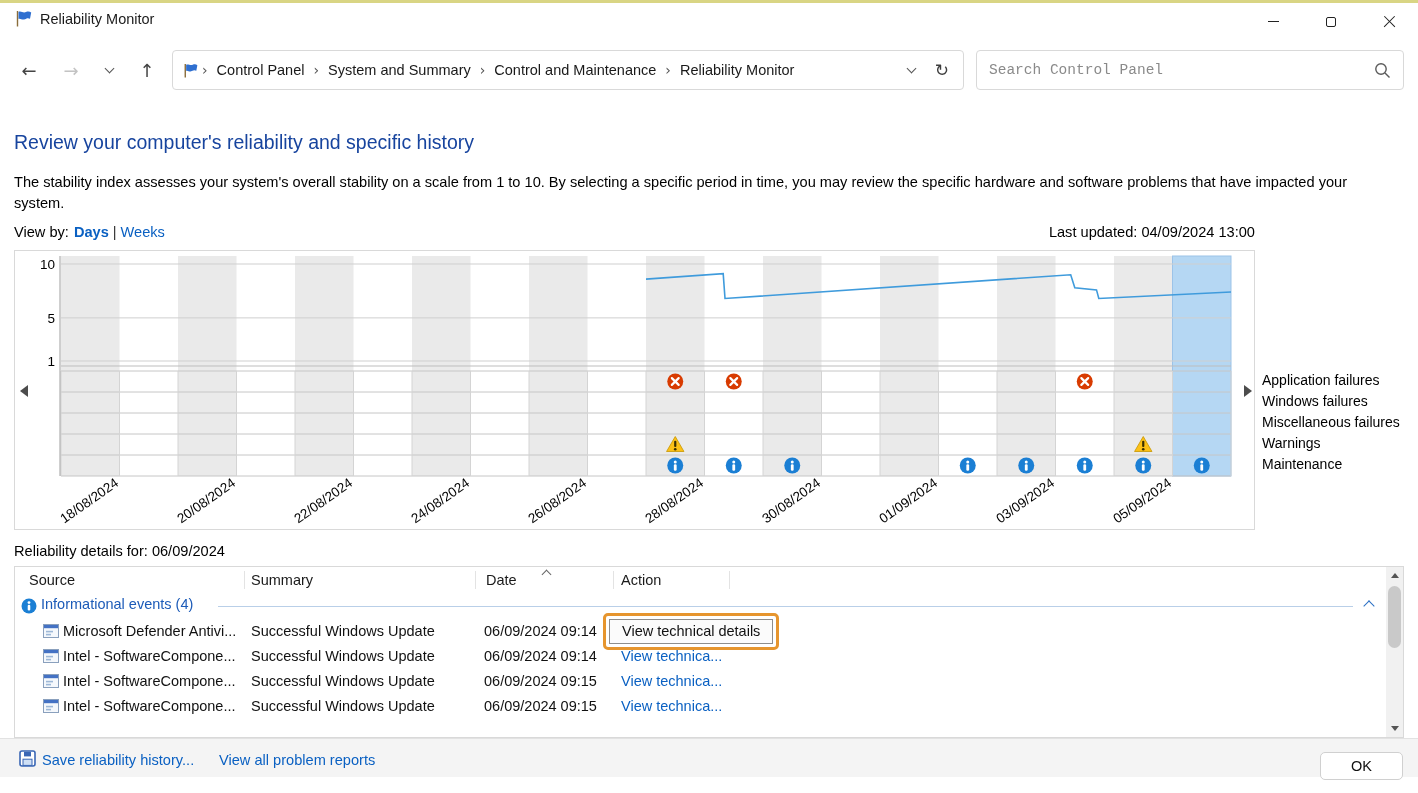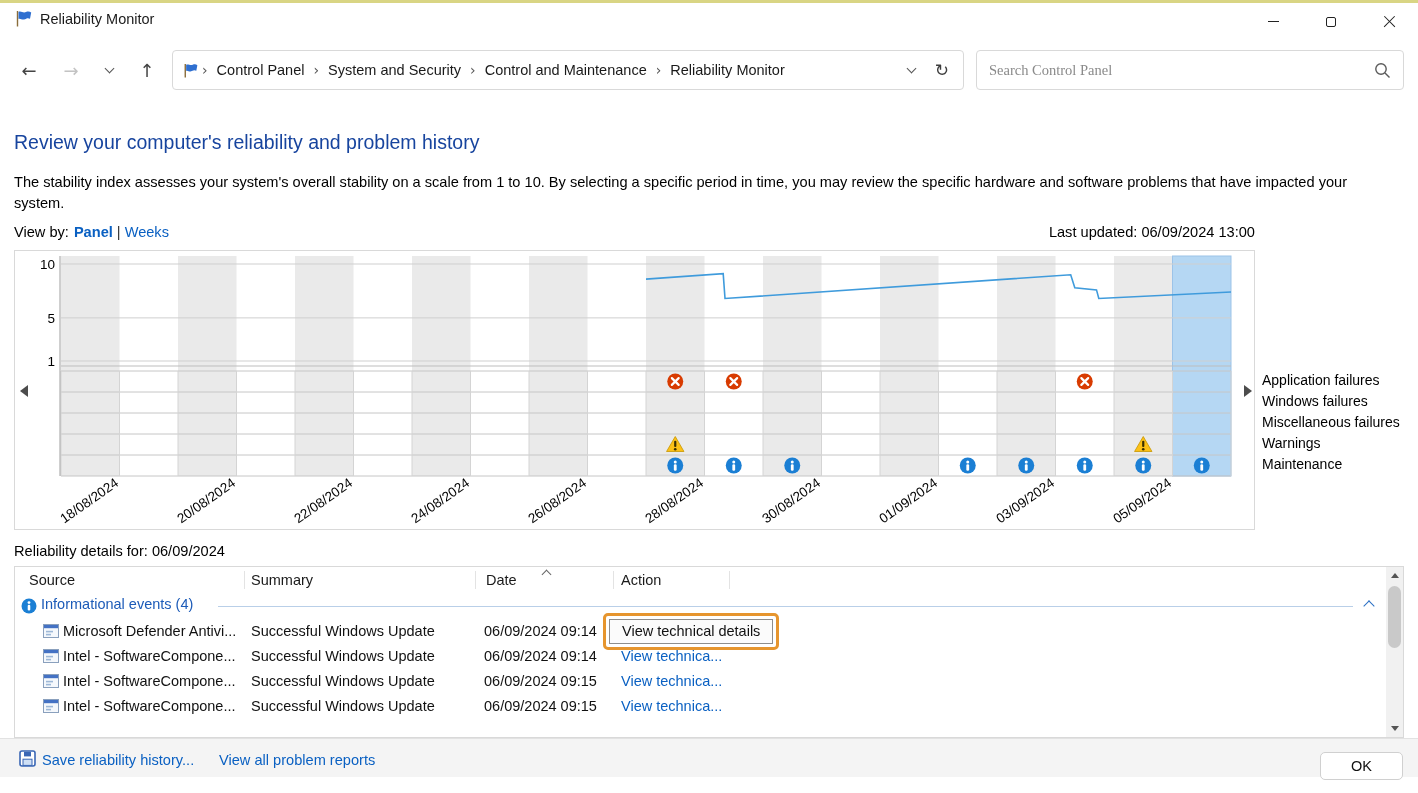--- a/index.html
+++ b/index.html
@@ -25,21 +25,21 @@
 .navbtn{position:absolute;top:54px;width:34px;height:32px;display:flex;align-items:center;justify-content:center;font-size:18px;color:#444;cursor:pointer;font-family:"DejaVu Sans",sans-serif}
 .navbtn.disabled{color:#c3c3c3}
 .chev-down{width:7px;height:7px;border-right:1.6px solid #555;border-bottom:1.6px solid #555;transform:rotate(45deg);margin-top:-4px}
 .addressbar{position:absolute;left:172px;top:50px;width:792px;height:40px;border:1px solid #d9d9d9;border-radius:4px;display:flex;align-items:center;padding:0 10px;background:#fff}
 .crumb{padding:0 6px;font-size:14.5px;color:#191919;cursor:pointer;white-space:nowrap}
 .crumb-sep{color:#555;font-size:14px;padding:0 3px;font-family:"DejaVu Sans",sans-serif}
 .addr-spacer{flex:1}
 .addr-chev{margin:0 20px 0 6px;display:flex;align-items:center;cursor:pointer}
 .refresh-btn{font-size:17px;color:#3c3c3c;margin-right:4px;cursor:pointer;font-family:"DejaVu Sans",sans-serif}
 .searchbox{position:absolute;left:976px;top:50px;width:428px;height:40px;border:1px solid #d9d9d9;border-radius:4px;display:flex;align-items:center;padding:0 12px;background:#fff}
-.searchbox input{flex:1;border:none;outline:none;font-size:14.5px;color:#333;font-family:Liberation Serif, serif;background:transparent}
+.searchbox input{flex:1;border:none;outline:none;font-size:14.5px;color:#333;font-family:Liberation Mono, monospace;background:transparent}
 .searchbox input::placeholder{color:#8a8a8a}
 .search-glyph{margin-left:8px;display:flex;cursor:pointer}
 
 
 .page-heading{position:absolute;left:14px;top:131px;font-size:19.5px;font-weight:400;color:#17449e}
 .page-intro{position:absolute;left:14px;top:172px;width:1374px;font-size:14.6px;line-height:1.44;color:#000}
 .viewby{position:absolute;left:14px;top:224px;font-size:14.6px;color:#000}
 .viewby .days{color:#0a60c2;font-weight:700;margin-left:5px;cursor:pointer}
 .viewby .vsep{color:#333;margin:0 4px}
 .viewby .weeks{color:#0a60c2;cursor:pointer}
@@ -134,21 +134,21 @@
     <span style="display:flex">
       <svg width="16" height="15" viewBox="0 0 18 17">
           <path d="M2.5 1 L2.5 16.5" stroke="#8a6d3b" stroke-width="1.6"></path>
           <path d="M3.5 2 C6 0.6 8 3.4 11 2 C13 1.1 15 1.5 16.2 2.6 L15 8.8 C13 7.6 12 8.2 10 9.2 C7.2 10.6 5.2 7.8 3.5 9 Z" fill="#2f6fd0"></path>
         </svg>
     </span>
     <span class="crumb-sep">›</span>
     <span id="breadcrumb" style="display:flex;align-items:center">
         <span class="crumb">Control Panel</span>
         <span class="crumb-sep">›</span>
-        <span class="crumb">System and Security</span>
+        <span class="crumb">System and Summary</span>
         <span class="crumb-sep">›</span>
         <span class="crumb">Control and Maintenance</span>
         <span class="crumb-sep">›</span>
         <span class="crumb">Reliability Monitor</span>
       </span>
     <span class="addr-spacer"></span>
     <span class="addr-chev">
         <span class="chev-down"></span>
       </span>
     <span class="refresh-btn">↻</span>
@@ -157,27 +157,27 @@
   <div class="searchbox">
     <input placeholder="Search Control Panel" style="">
     <span class="search-glyph">
       <svg width="17" height="17" viewBox="0 0 17 17">
           <circle cx="7" cy="7" r="5.2" fill="none" stroke="#5a5a5a" stroke-width="1.4"></circle>
           <line x1="11" y1="11" x2="15.5" y2="15.5" stroke="#5a5a5a" stroke-width="1.4"></line>
         </svg>
     </span>
   </div>
 
-  <div class="page-heading">Review your computer's reliability and problem history</div>
+  <div class="page-heading">Review your computer's reliability and specific history</div>
   <div class="page-intro">The stability index assesses your system's overall stability on a scale from 1 to 10. By selecting a specific period in time, you may review the specific hardware and software problems that have impacted your system.</div>
 
   <div class="viewby">
-    <span>View by:</span><span class="days">Panel</span><span class="vsep">|</span><span class="weeks">Weeks</span>
-  </div>
-  <div class="last-updated">Last updated: 06/09/2024 13:00</div>
+    <span>View by:</span><span class="days">Days</span><span class="vsep">|</span><span class="weeks">Weeks</span>
+  </div>
+  <div class="last-updated">Last updated: 04/09/2024 13:00</div>
 
   <div class="chartbox">
     <svg id="chart-svg" width="1239" height="278" viewBox="0 0 1239 278" xmlns="http://www.w3.org/2000/svg">
         <rect x="46" y="5" width="58.5" height="220" fill="#eaeaea"></rect>
         <rect x="163" y="5" width="58.5" height="220" fill="#eaeaea"></rect>
         <rect x="280" y="5" width="58.5" height="220" fill="#eaeaea"></rect>
         <rect x="397" y="5" width="58.5" height="220" fill="#eaeaea"></rect>
         <rect x="514" y="5" width="58.5" height="220" fill="#eaeaea"></rect>
         <rect x="631" y="5" width="58.5" height="220" fill="#eaeaea"></rect>
         <rect x="748" y="5" width="58.5" height="220" fill="#eaeaea"></rect>

